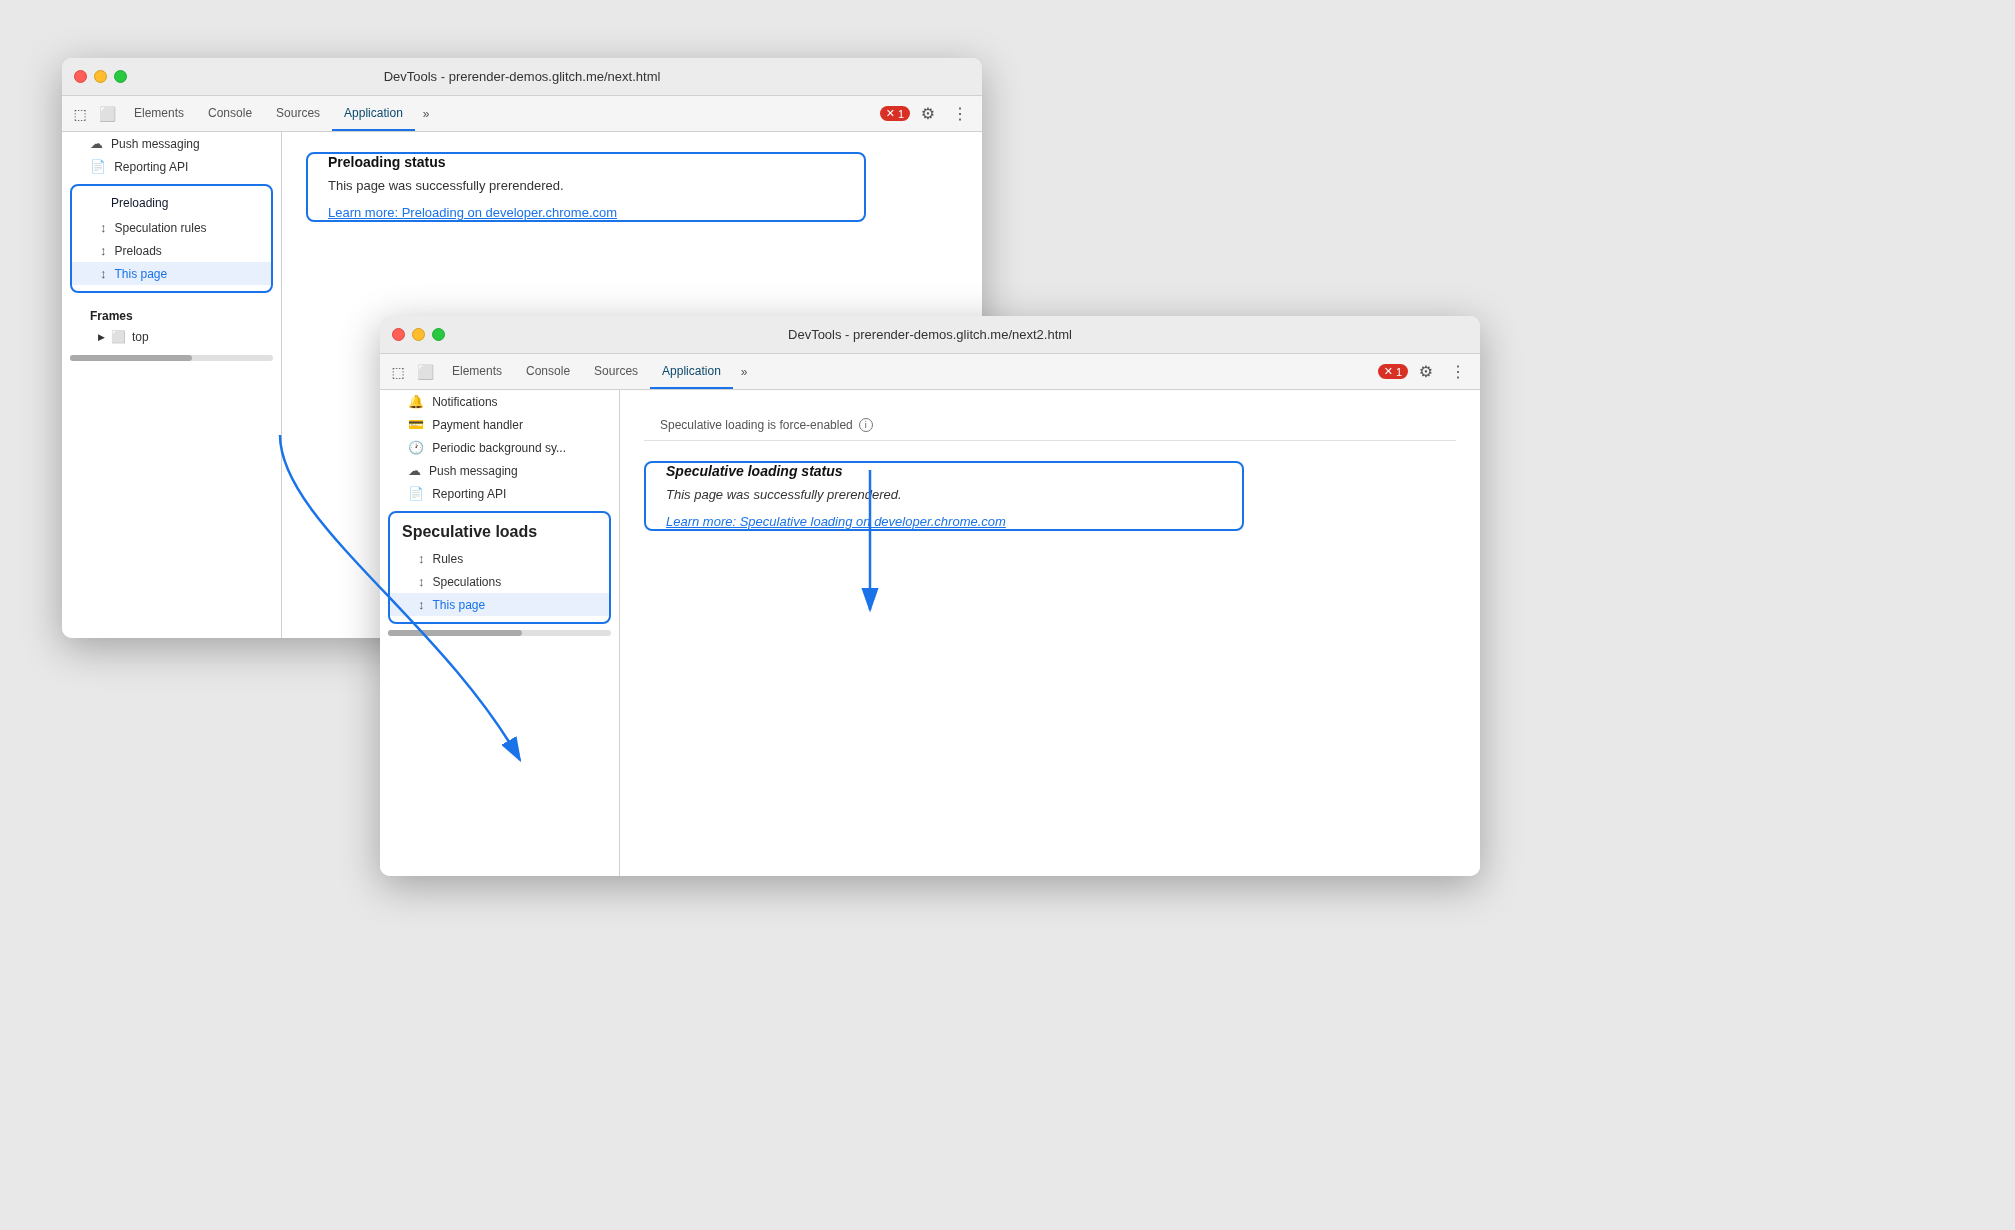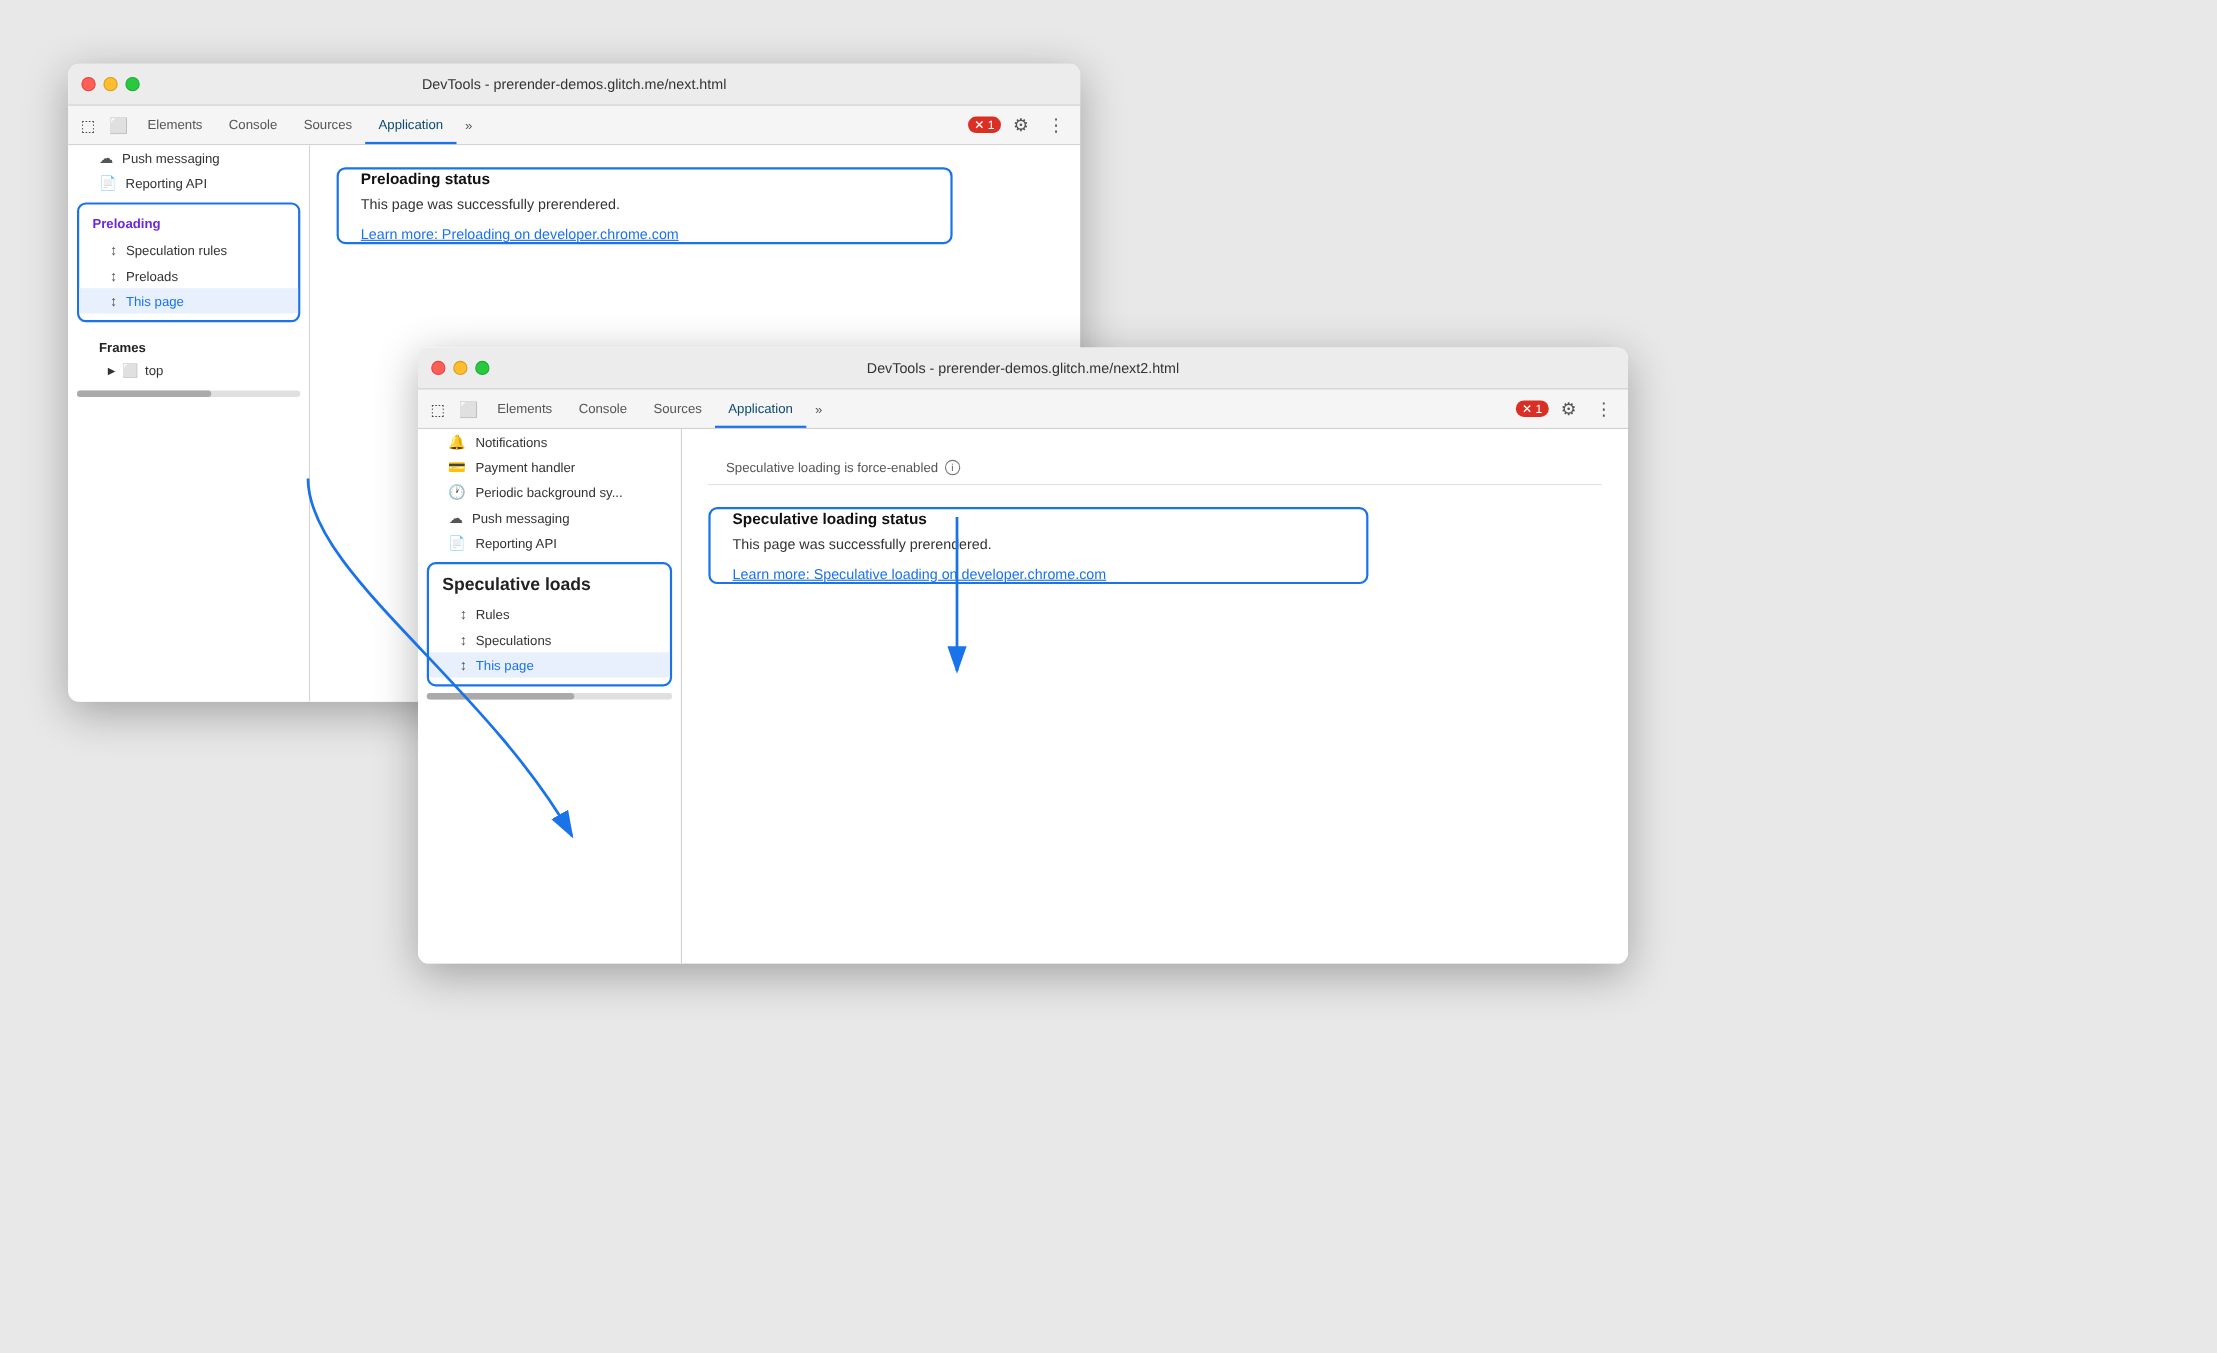--- a/index.html
+++ b/index.html
@@ -169,24 +169,25 @@
     }
 
     .sidebar-preloading-box {
       border: 2.5px solid #1a73e8;
       border-radius: 8px;
       margin: 6px 8px;
       padding: 6px 0;
     }
 
     .preloading-section-label {
-      font-weight: 700;
-      font-size: 12px;
-      color: #6d28d9;
+      font-weight: 400;
+      font-size: 12px;
+      color: #0f172a;
       padding: 4px 12px 6px 12px;
+      margin-left: 27px;
     }
 
     .sidebar-scrollbar {
       height: 6px;
       background: #e0e0e0;
       border-radius: 3px;
       margin: 4px 8px;
     }
 
     .sidebar-scrollbar-thumb {
@@ -470,21 +471,21 @@
     </div>
 
     <div class="main-panel">
 
       <div class="force-enabled-bar">
         <span>Speculative loading is force-enabled</span>
         <span class="info-circle">i</span>
       </div>
 
       <div style="margin-top: 20px;">
-        <div class="status-box" style="max-width: 600px;">
+        <div class="status-box" style="max-width: 600px; font-style: italic;">
           <div class="status-box-title">Speculative loading status</div>
           <div class="status-box-text">This page was successfully prerendered.</div>
           <a class="status-box-link">Learn more: Speculative loading on developer.chrome.com</a>
         </div>
       </div>
     </div>
 
   </div>
 </div>
 

